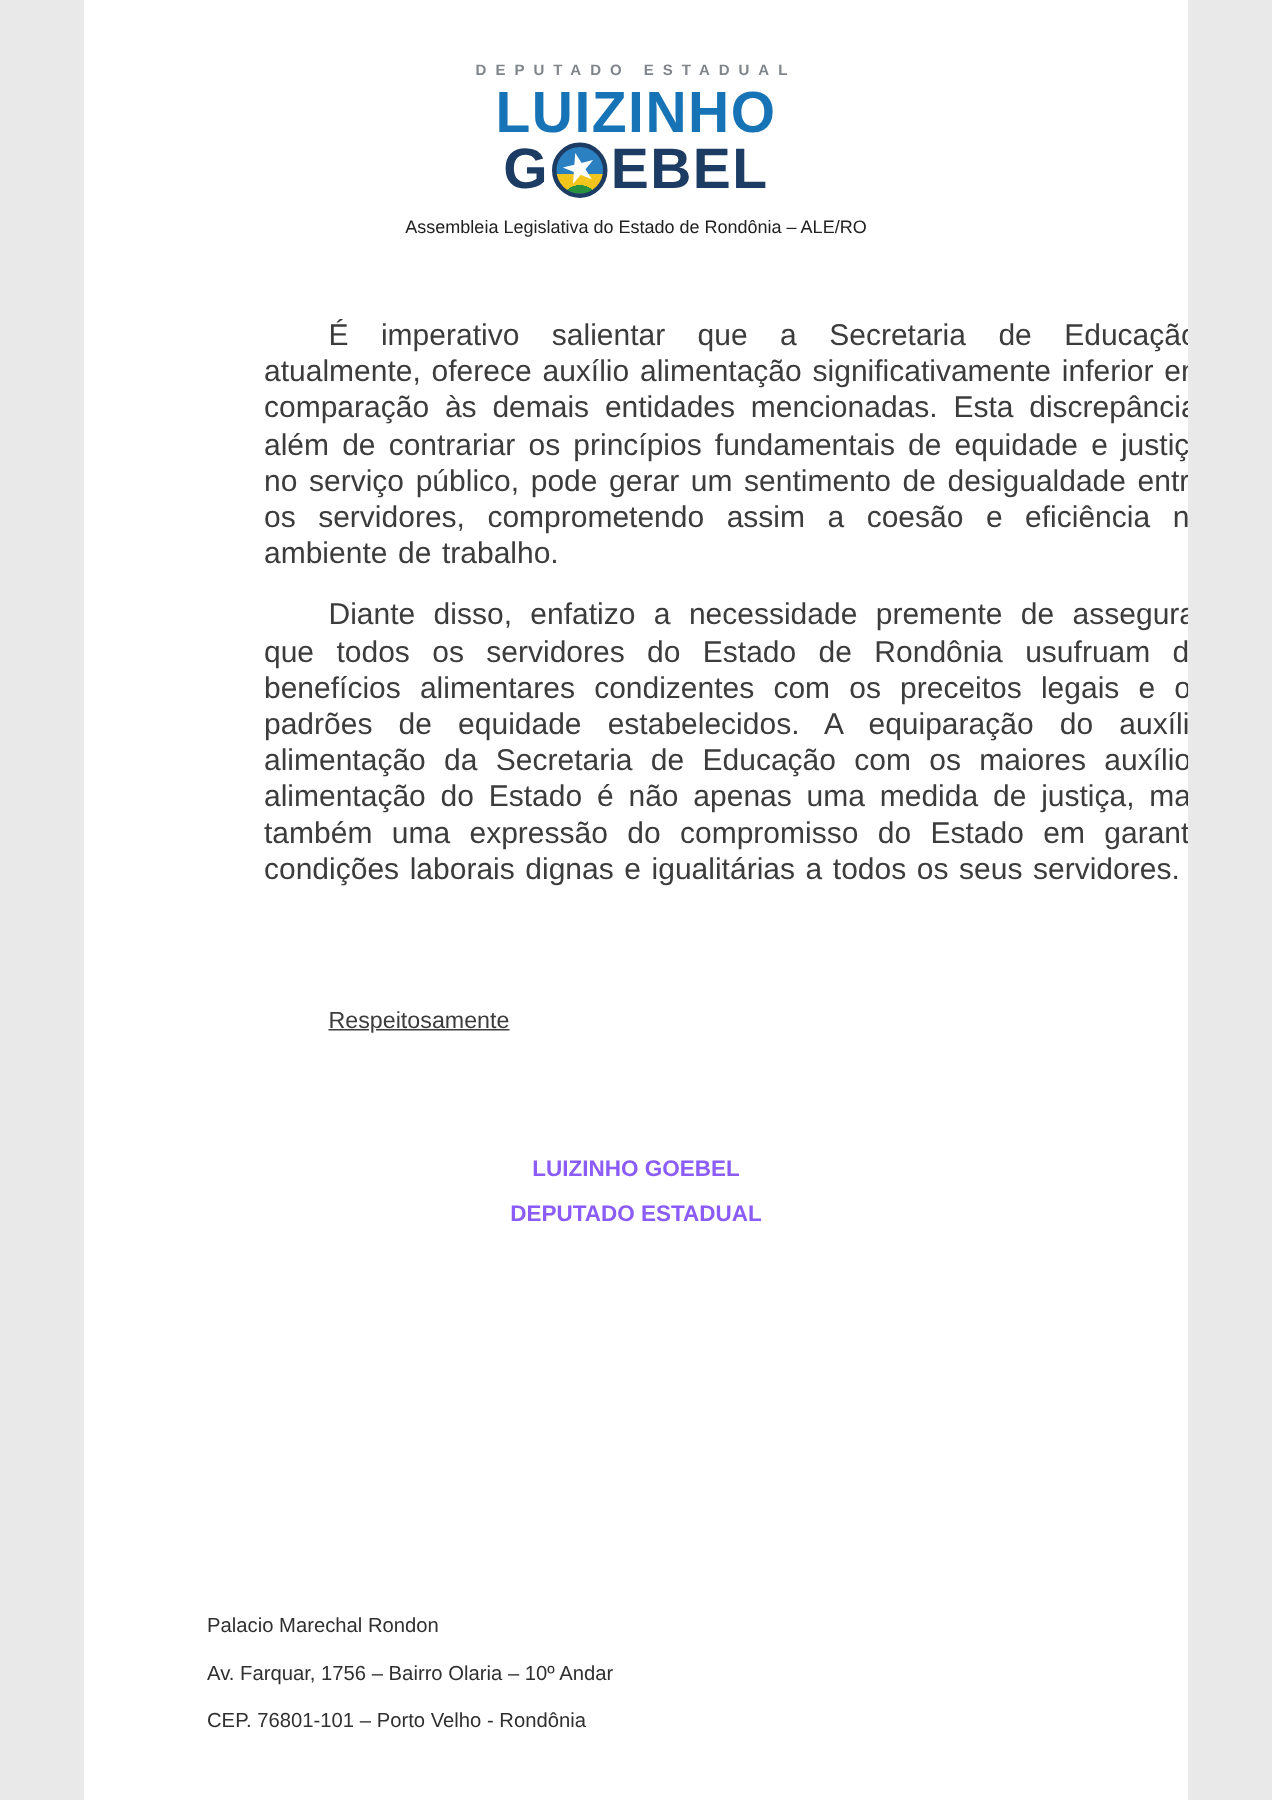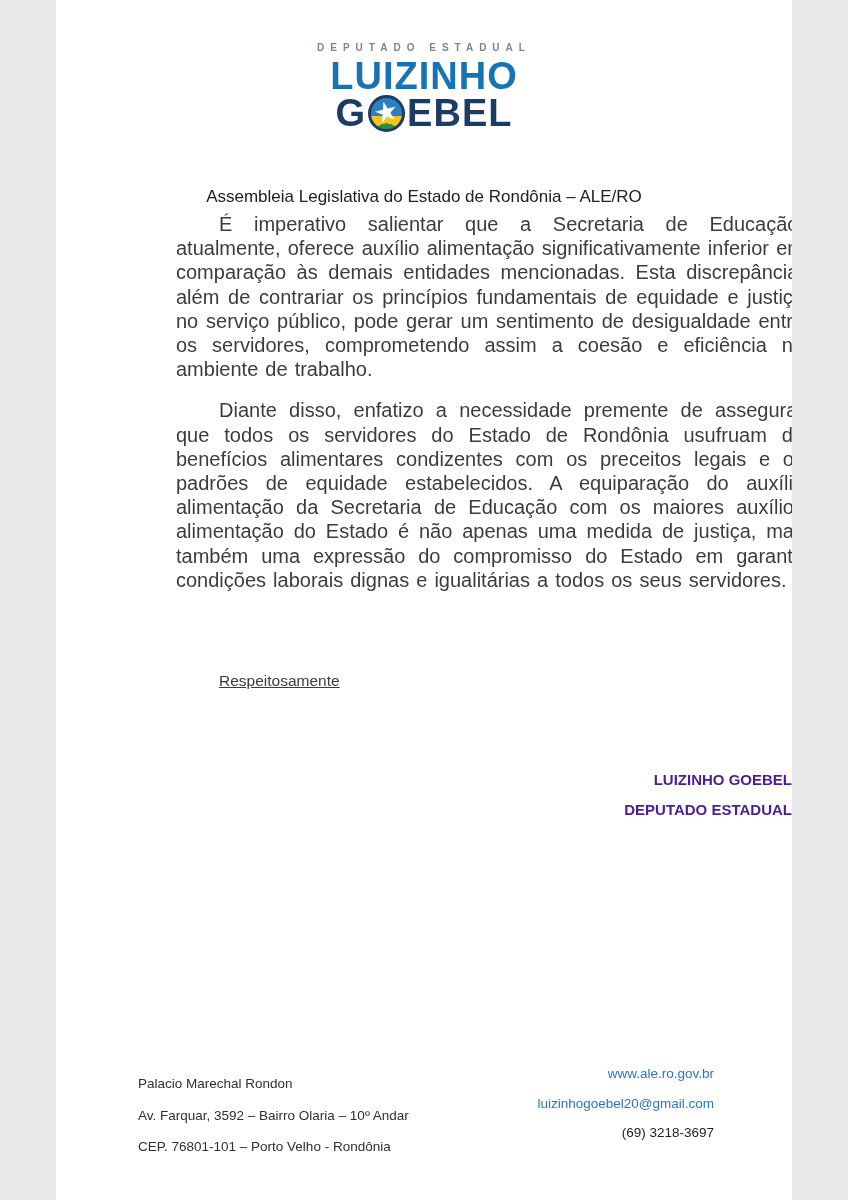--- a/index.html
+++ b/index.html
@@ -42,39 +42,39 @@
   .o-emblem .star {
     position:absolute; left:0; right:0; top:-3px; bottom:0;
     display:flex; align-items:center; justify-content:center;
     color:#ffffff; font-size:27px; font-weight:400;
     transform:rotate(-14deg);
   }
 
   
   .doc-title {
     position:absolute; top:144px; left:0; right:0;
-    text-align:center; font-size:17px; color:#212121;margin-top:43px;
+    text-align:center; font-size:12px; color:#212121;
   }
 
   
   .letter {
     position:absolute; top:212px; left:120px; width:628px;
     font-size:20px; line-height:24.2px; color:#3c3c3c;
     text-align:justify;
   }
   .letter p { text-indent:43px; word-spacing:1.5px; margin:0 0 17px 0; }
 
   .closing {
     position:absolute; top:672px; left:163px;
     font-size:15.5px; color:#3c3c3c;text-decoration:underline;
   }
 
   .signature {
     position:absolute; top:771px; left:0; right:0;
-    text-align:right; color:#4c1d95;
+    text-align:center; color:#8b5cf6;
   }
   .signature .sig-name  { font-size:15px; font-weight:700; }
   .signature .sig-title { font-size:15px; font-weight:700; margin-top:13px; }
 
   
   .footer-left {
     position:absolute; left:82px; top:1076px;
     font-size:13.5px; color:#303030;
   }
   .footer-left div { margin-bottom:16.5px; }
@@ -112,23 +112,18 @@
 
   <div class="closing">Respeitosamente</div>
 
   <div class="signature">
     <div class="sig-name">LUIZINHO GOEBEL</div>
     <div class="sig-title">DEPUTADO ESTADUAL</div>
   </div>
 
   <div class="footer-left">
     <div>Palacio Marechal Rondon</div>
-    <div>Av. Farquar, 3592 – Bairro Olaria – 10º Andar</div>
+    <div>Av. Farquar, 1756 – Bairro Olaria – 10º Andar</div>
     <div>CEP. 76801-101 – Porto Velho - Rondônia</div>
   </div>
 
-  <div class="footer-right">
-    <div><a class="link">www.ale.ro.gov.br</a></div>
-    <div><a class="link">luizinhogoebel20@gmail.com</a></div>
-    <div class="phone">(69) 3218-3697</div>
-  </div>
 
 </div>
 
 </body></html>

